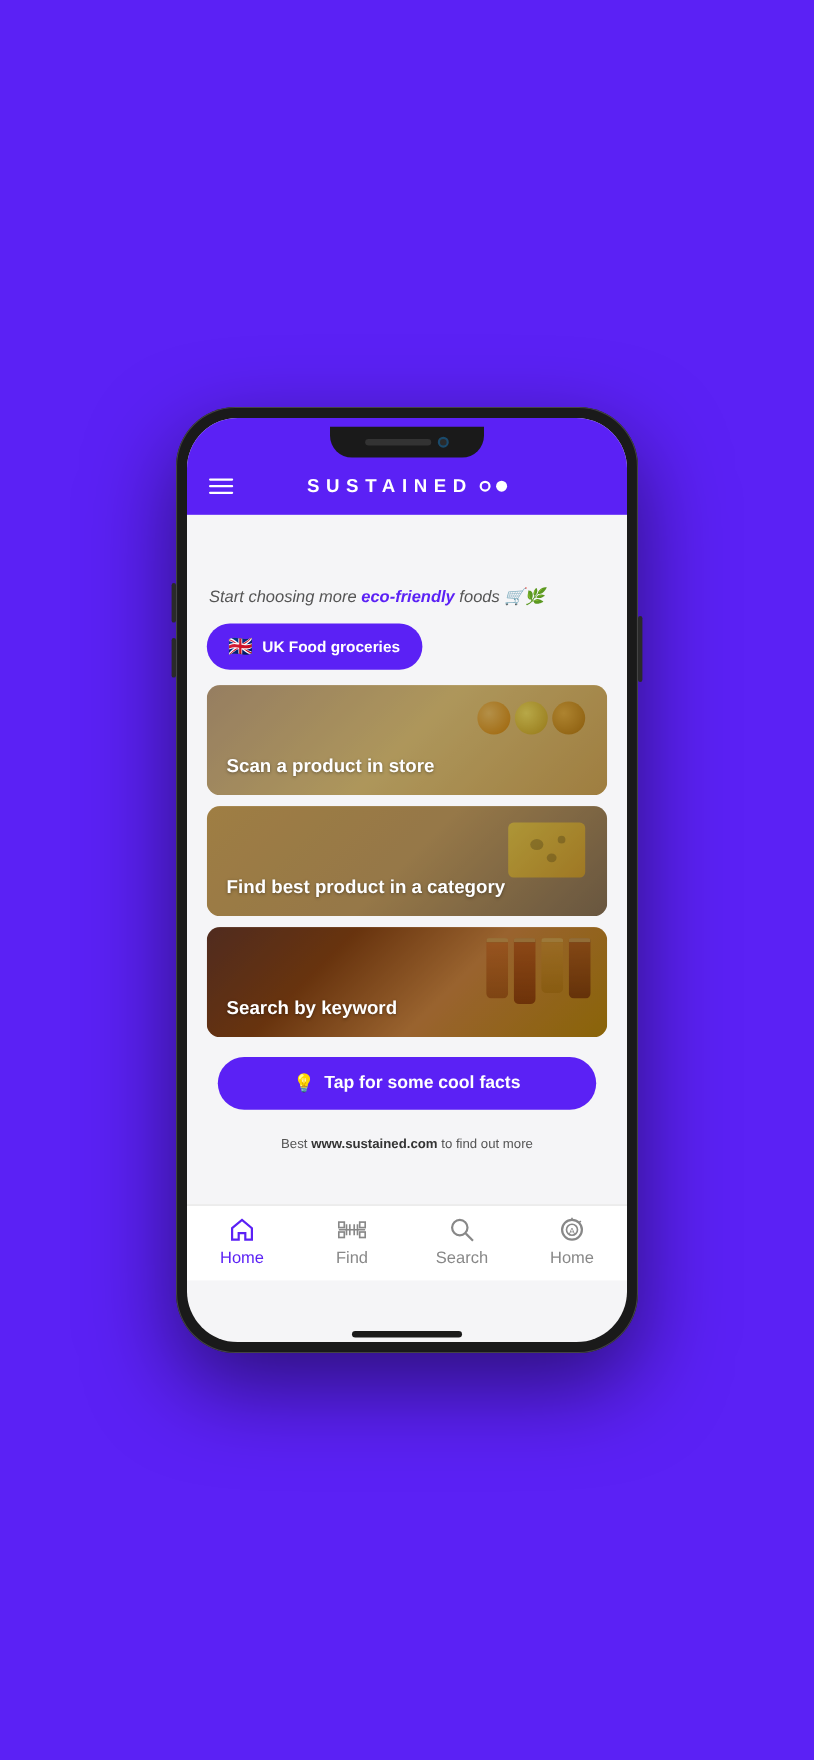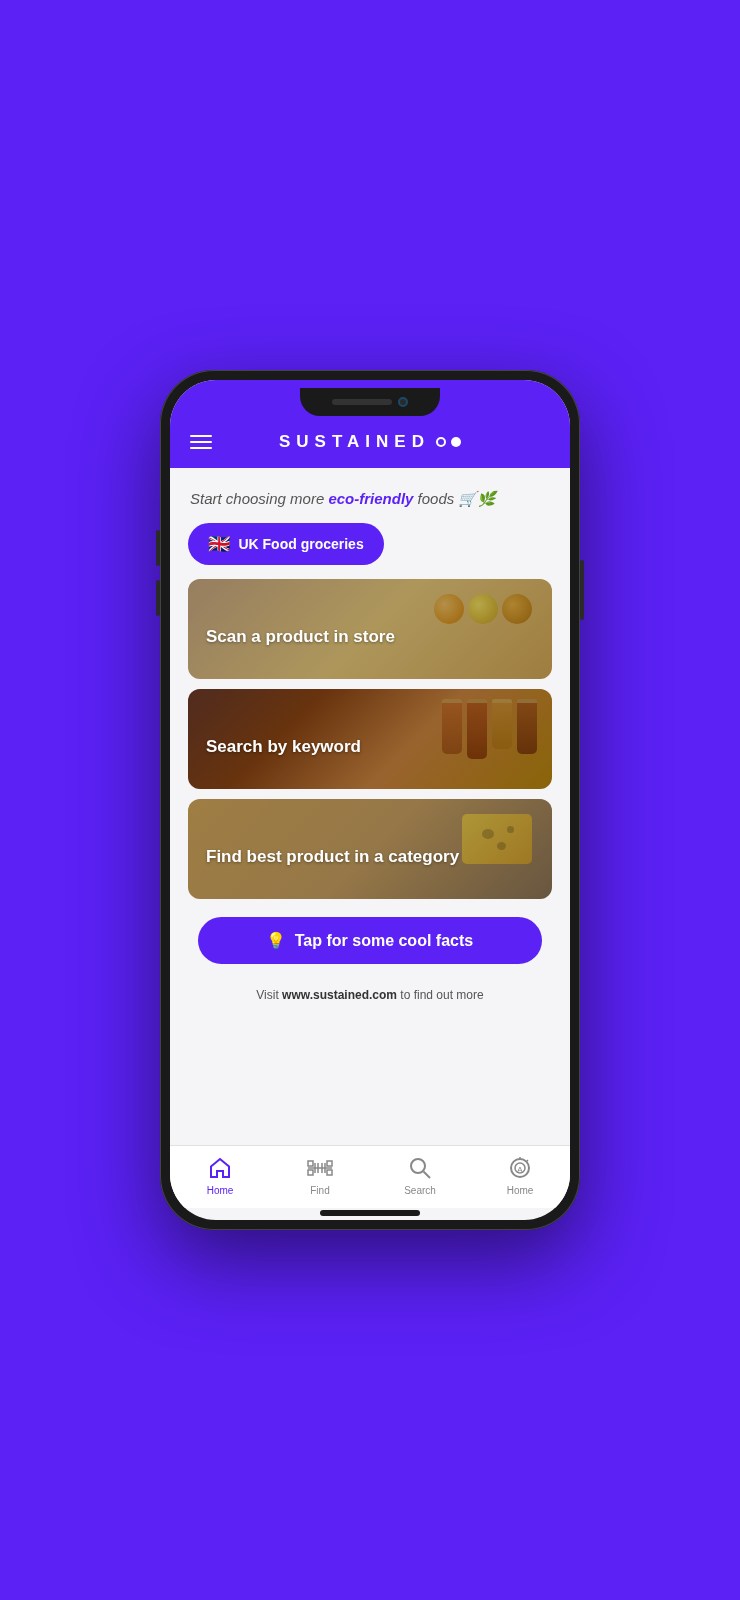--- a/index.html
+++ b/index.html
@@ -83,20 +83,21 @@
       background: #2a2a2a;
       border-radius: 50%;
       border: 2px solid #1a4a6b;
     }
 
     .app-screen {
       flex: 1;
       display: flex;
       flex-direction: column;
       overflow: hidden;
+      gap: 44px;
     }
 
     
     .app-header {
       background: #5b21f5;
       padding: 12px 20px 16px;
       display: flex;
       align-items: center;
       justify-content: center;
       flex-shrink: 0;
@@ -235,21 +236,21 @@
 
     .card-overlay {
       position: absolute;
       top: 0; left: 0;
       width: 100%; height: 100%;
       background: rgba(0,0,0,0.25);
     }
 
     .card-label {
       position: absolute;
-      bottom: 32px;
+      bottom: 16px;
       left: 18px;
       color: white;
       font-size: 17px;
       font-weight: 600;
       text-shadow: 0 1px 3px rgba(0,0,0,0.4);
     }
 
     
     .tap-facts-btn {
       background: #5b21f5;
@@ -313,21 +314,21 @@
 
     .nav-icon {
       width: 28px;
       height: 28px;
       display: flex;
       align-items: center;
       justify-content: center;
     }
 
     .nav-label {
-      font-size: 10px;
+      font-size: 15px;
       color: #888;
       text-align: right;
     }
 
     .nav-item.active .nav-label {
       color: #5b21f5;
     }
 
     .home-icon-svg path, .home-icon-svg rect {
       fill: none;
@@ -458,59 +459,59 @@
             <div class="card-bg card-bg-scan">
 
               <div class="card-decor-scan">
                 <div class="fruit-circle"></div>
                 <div class="fruit-circle" style="background: radial-gradient(circle at 35% 35%, #f5e060, #c8a020);"></div>
                 <div class="fruit-circle" style="background: radial-gradient(circle at 35% 35%, #e8b040, #b87a10);"></div>
               </div>
             </div>
             <div class="card-overlay"></div>
             <span class="card-label">Scan a product in store</span>
-          </div>
-
-          <div class="action-card">
-            <div class="card-bg card-bg-search">
-              <div class="jar-shape">
-                <div class="jar"></div>
-                <div class="jar" style="background: linear-gradient(180deg, rgba(180,80,20,0.7), rgba(140,60,10,0.9)); height: 60px;"></div>
-                <div class="jar" style="background: linear-gradient(180deg, rgba(210,150,50,0.6), rgba(180,120,20,0.8)); height: 50px;"></div>
-                <div class="jar" style="background: linear-gradient(180deg, rgba(160,70,20,0.6), rgba(120,50,10,0.8)); height: 55px;"></div>
-              </div>
-            </div>
-            <div class="card-overlay"></div>
-            <span class="card-label">Search by keyword</span>
           </div>
 
           <div class="action-card">
             <div class="card-bg card-bg-category">
               <div class="cheese-shape">
                 <div class="cheese-block">
                   <div class="cheese-hole" style="width:12px;height:10px;top:15px;left:20px;"></div>
                   <div class="cheese-hole" style="width:9px;height:8px;top:28px;left:35px;"></div>
                   <div class="cheese-hole" style="width:7px;height:7px;top:12px;left:45px;"></div>
                 </div>
               </div>
             </div>
             <div class="card-overlay"></div>
             <span class="card-label">Find best product in a category</span>
           </div>
 
+          <div class="action-card">
+            <div class="card-bg card-bg-search">
+              <div class="jar-shape">
+                <div class="jar"></div>
+                <div class="jar" style="background: linear-gradient(180deg, rgba(180,80,20,0.7), rgba(140,60,10,0.9)); height: 60px;"></div>
+                <div class="jar" style="background: linear-gradient(180deg, rgba(210,150,50,0.6), rgba(180,120,20,0.8)); height: 50px;"></div>
+                <div class="jar" style="background: linear-gradient(180deg, rgba(160,70,20,0.6), rgba(120,50,10,0.8)); height: 55px;"></div>
+              </div>
+            </div>
+            <div class="card-overlay"></div>
+            <span class="card-label">Search by keyword</span>
+          </div>
+
         </div>
 
         <button class="tap-facts-btn">
           <span class="bulb-icon">💡</span>
           <span>Tap for some cool facts</span>
         </button>
 
         <div class="footer-text">
           <p class="line2">
-            <span>Visit </span><span class="link">www.sustained.com</span><span> to find out more</span>
+            <span>Best </span><span class="link">www.sustained.com</span><span> to find out more</span>
           </p>
         </div>
 
       </div>
 
       <div class="bottom-nav">
 
         <div class="nav-item active">
           <div class="nav-icon">
             <svg width="24" height="24" viewBox="0 0 24 24" class="home-icon-svg">

